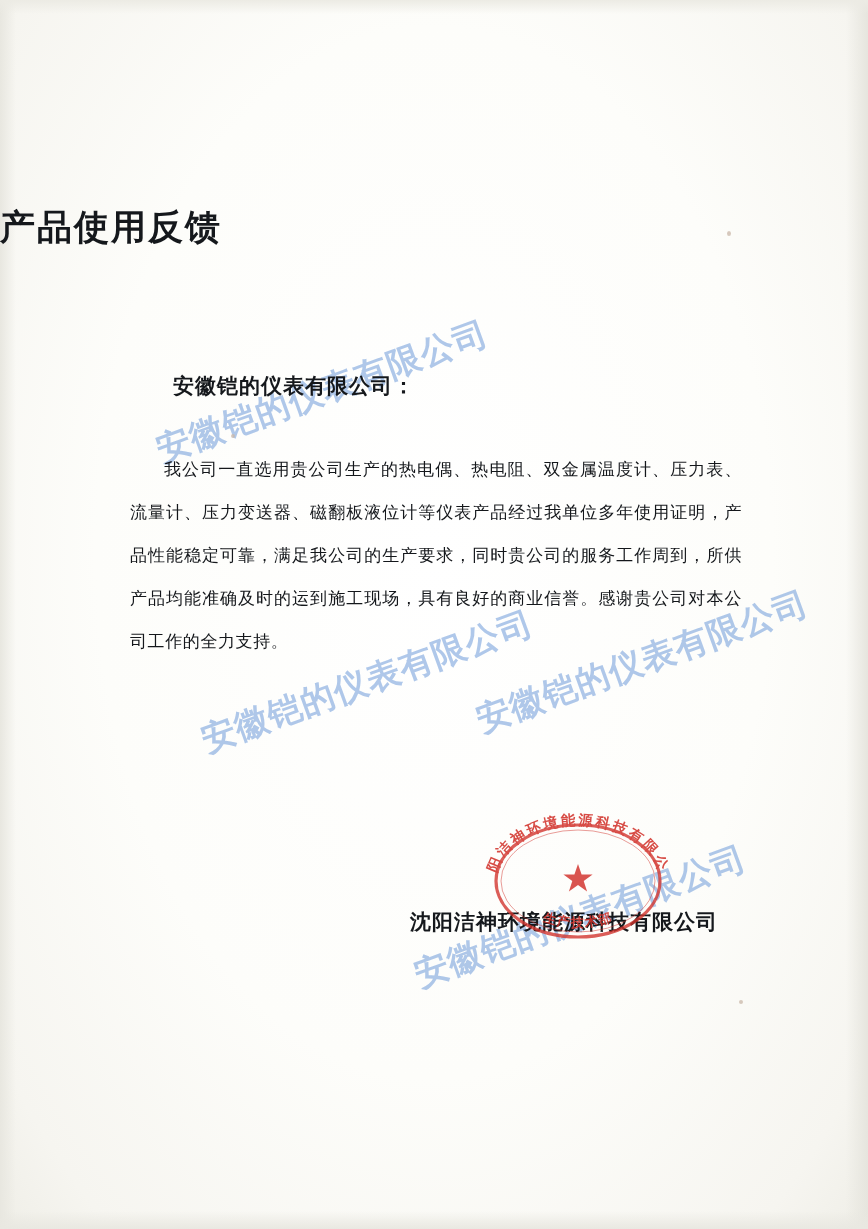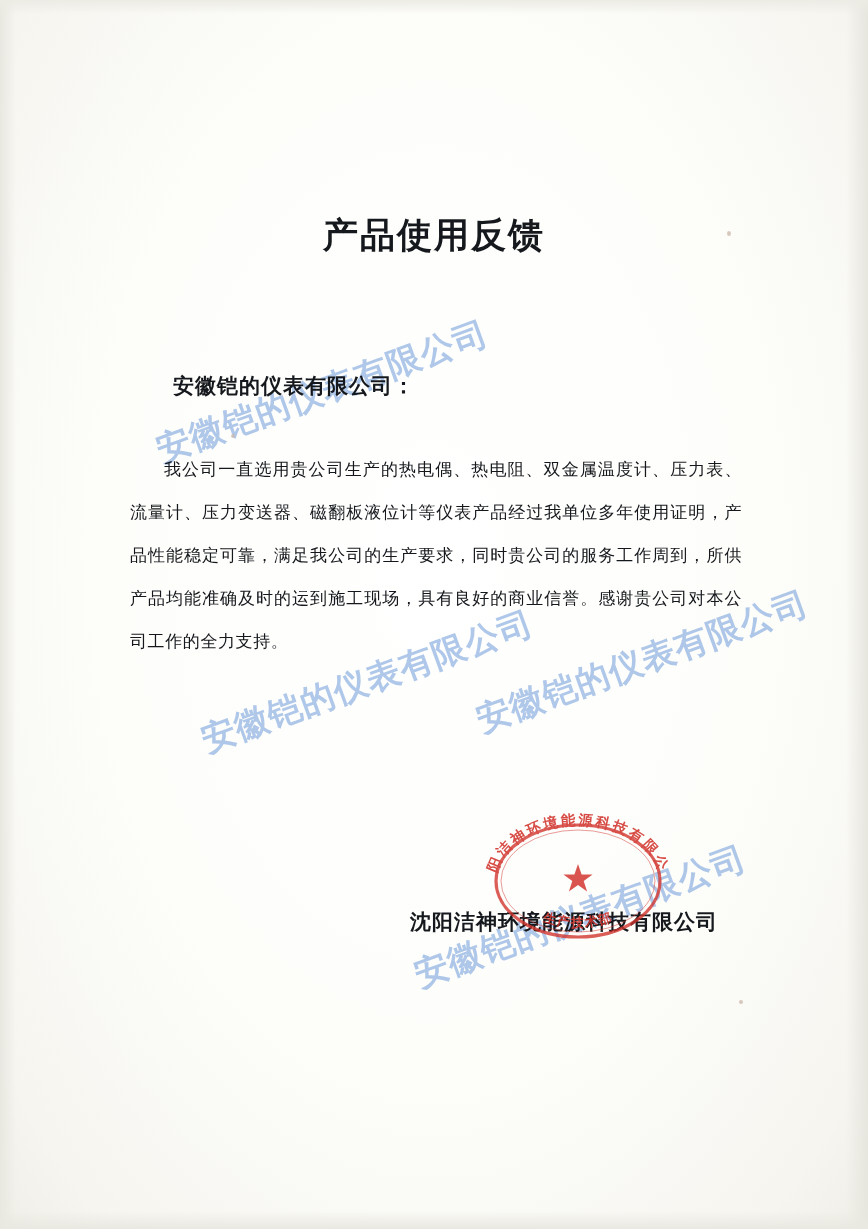--- a/index.html
+++ b/index.html
@@ -70,24 +70,24 @@
 
   
   .content {
     position: absolute;
     inset: 0;
     z-index: 3;
     color: #111418;
   }
   .doc-title {
     position: absolute;
-    top: 212px;
+    top: 204px;
     left: 0;
     width: 100%;
-    text-align: center;
+    text-align: left;
     font-size: 35px;
     font-weight: 700;
     letter-spacing: 2px;
     font-family: "DejaVu Sans", sans-serif;
     color: #15181c;
   }
   .salutation {
     position: absolute;
     top: 372px;
     left: 130px;

